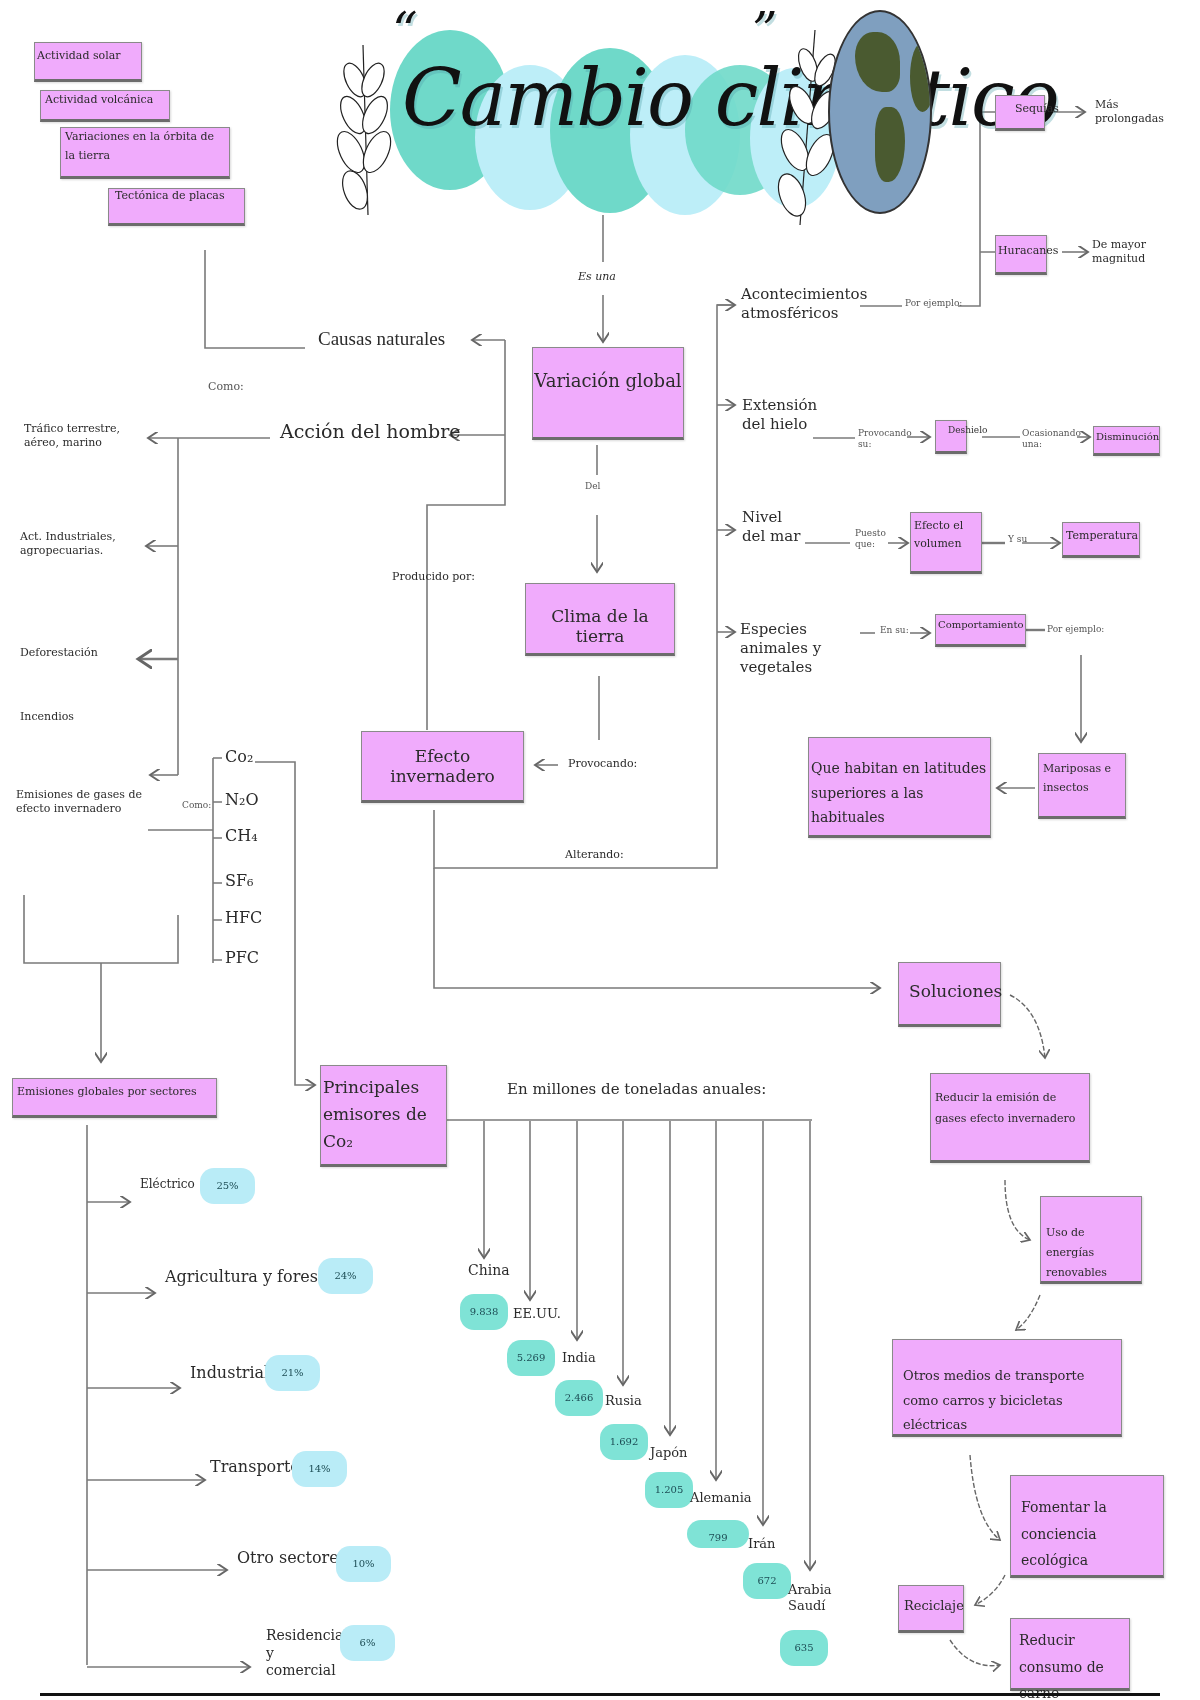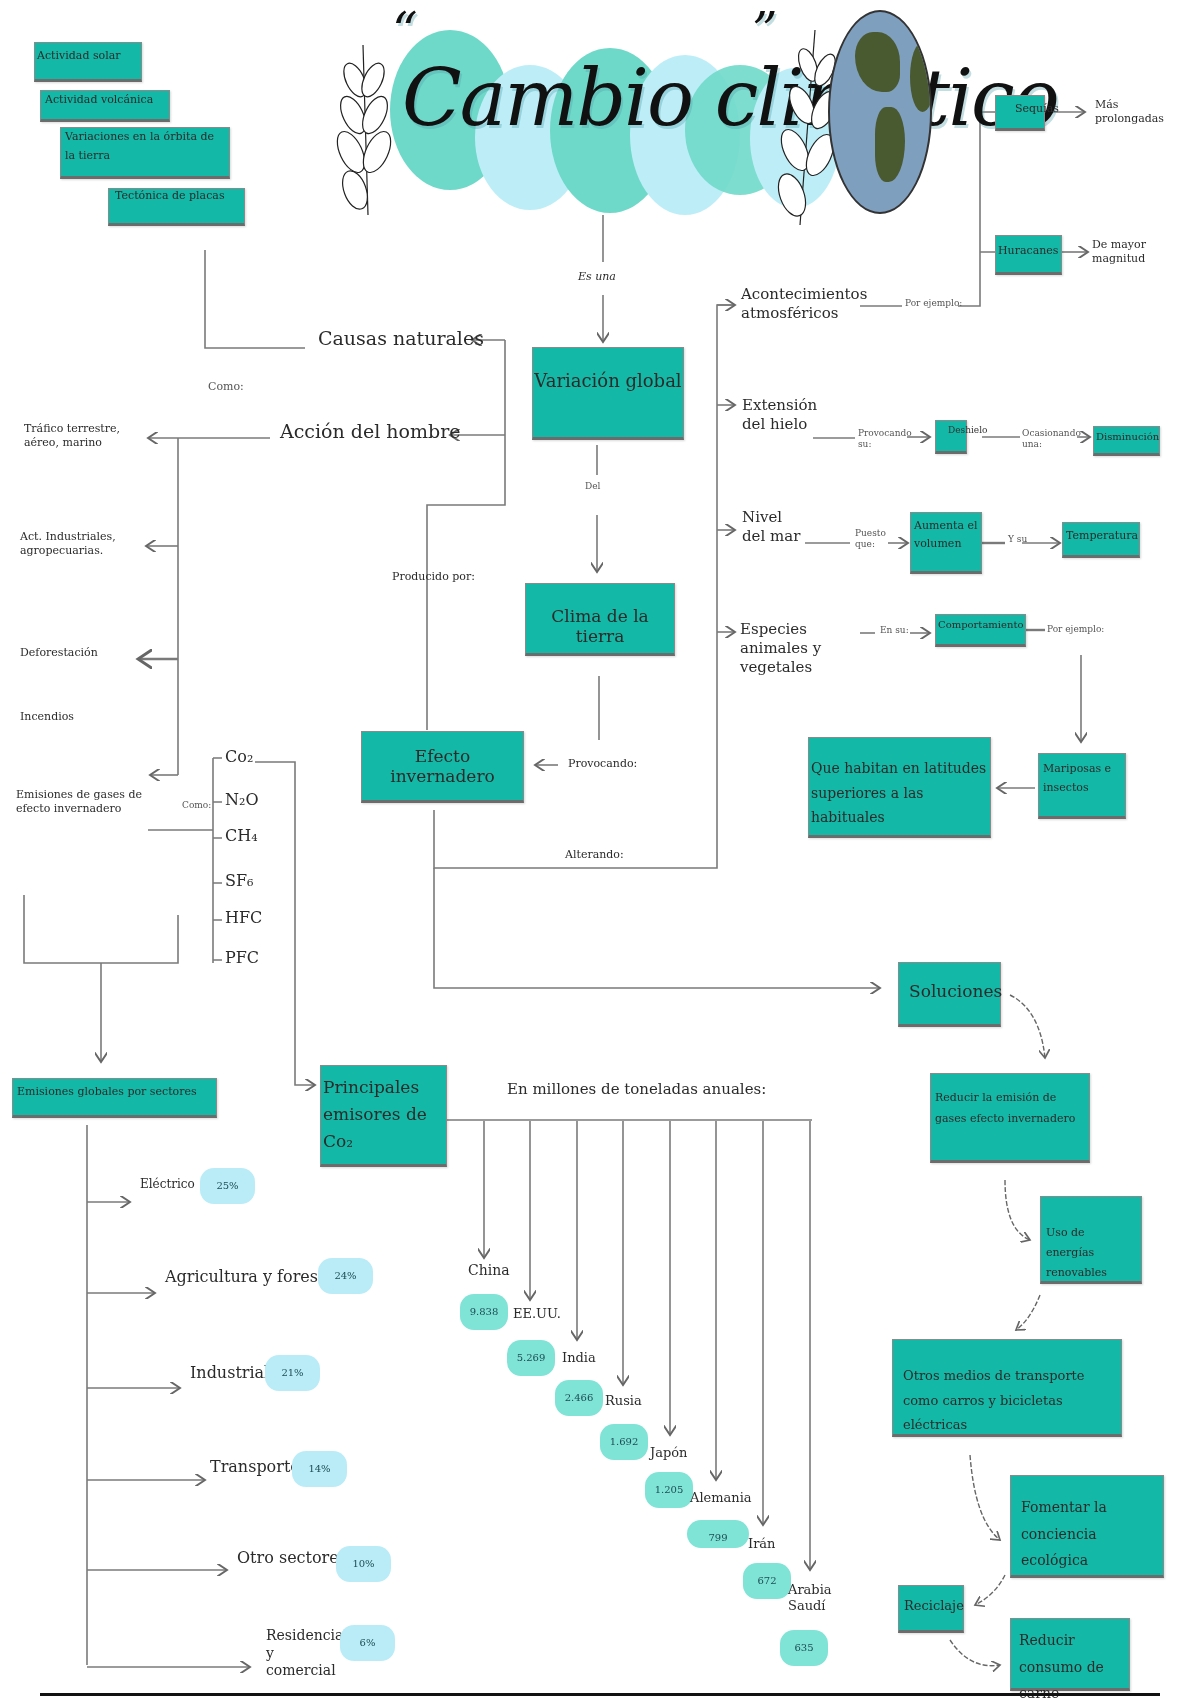--- a/index.html
+++ b/index.html
@@ -1,21 +1,21 @@
 <!DOCTYPE html>
 <html><head>
 <meta charset="utf-8">
 <style>
   html,body{margin:0;padding:0;background:#ffffff;}
   body{width:1200px;height:1700px;position:relative;overflow:hidden;
        font-family:"DejaVu Serif","Liberation Serif",serif;color:#2b2b2b;}
   .abs{position:absolute;}
   .t{position:absolute;white-space:nowrap;line-height:1.25;}
   .wrap{white-space:normal;}
-  .box{position:absolute;border:1.5px solid #8a8a8a;border-bottom:3px solid #6c6c6c;background:#14b8a6;box-sizing:border-box;
+  .box{position:absolute;border:1.5px solid #8a8a8a;border-bottom:3px solid #6c6c6c;background:#f0abfc;box-sizing:border-box;
        box-shadow:1px 1px 2px rgba(0,0,0,0.15);}
   .box span{display:block;}
   .sm{font-size:11px;}
   .xs{font-size:9px;color:#555;}
   .md{font-size:16px;}
   .pill{position:absolute;border-radius:14px;text-align:center;font-size:10px;color:#1d4d55;box-sizing:border-box;}
   .pill.cyan{background:#b9ecf7;}
   .pill.teal{background:#7fe3d6;}
   svg.lines{position:absolute;left:0;top:0;}
   .title-text{font-family:"DejaVu Serif",serif;font-style:italic;font-size:78px;color:#111;letter-spacing:-2px;
@@ -169,21 +169,21 @@
 </div>
 <div class="box" style="left:40px;top:90px;width:130px;height:32px;padding:2px 4px;">
   <span class="sm">Actividad volcánica</span>
 </div>
 <div class="box" style="left:60px;top:127px;width:170px;height:52px;padding:0 4px;">
   <span class="sm wrap" style="line-height:1.7;">Variaciones en la órbita de la tierra</span>
 </div>
 <div class="box" style="left:108px;top:188px;width:137px;height:38px;padding:0 6px;">
   <span class="sm">Tectónica de placas</span>
 </div>
-<span class="t" style="left:318px;top:327px;font-size:19px;">Causas naturales</span>
+<span class="t" style="left:318px;top:327px;font-size:19px;font-family:Liberation Serif, serif;">Causas naturales</span>
 
 <span class="t sm" style="left:208px;top:380px;color:#555;">Como:</span>
 <span class="t" style="left:280px;top:420px;font-size:19px;">Acción del hombre</span>
 <span class="t sm wrap" style="left:24px;top:422px;width:120px;">Tráfico terrestre, aéreo, marino</span>
 <span class="t sm wrap" style="left:20px;top:530px;width:120px;">Act. Industriales, agropecuarias.</span>
 <span class="t sm" style="left:20px;top:646px;">Deforestación</span>
 <span class="t sm" style="left:20px;top:710px;">Incendios</span>
 <span class="t sm wrap" style="left:16px;top:788px;width:150px;">Emisiones de gases de efecto invernadero</span>
 
 <span class="t xs" style="left:182px;top:800px;">Como:</span>
@@ -208,39 +208,39 @@
 </div>
 <span class="t sm" style="left:372px;top:570px;margin-left:20px;">Producido por:</span>
 <span class="t sm" style="left:565px;top:848px;">Alterando:</span>
 
 <span class="t wrap" style="left:741px;top:285px;width:120px;font-size:15px;">Acontecimientos atmosféricos</span>
 <span class="t xs" style="left:905px;top:298px;">Por ejemplo:</span>
 <div class="box" style="left:995px;top:95px;width:50px;height:36px;padding:6px 19px;">
   <span class="sm">Sequías</span>
 </div>
 <span class="t sm wrap" style="left:1095px;top:98px;width:85px;">Más prolongadas</span>
-<div class="box" style="left:995px;top:235px;width:67px;height:40px;padding:8px 2px;">
+<div class="box" style="left:995px;top:235px;width:52px;height:40px;padding:8px 2px;">
   <span class="sm">Huracanes</span>
 </div>
 <span class="t sm wrap" style="left:1092px;top:238px;width:80px;">De mayor magnitud</span>
 
 <span class="t wrap" style="left:742px;top:396px;width:70px;font-size:15px;">Extensión del hielo</span>
 <span class="t xs wrap" style="left:858px;top:428px;width:50px;">Provocando su:</span>
 <div class="box" style="left:935px;top:420px;width:32px;height:34px;padding:4px 12px;">
   <span class="xs" style="color:#333;">Deshielo</span>
 </div>
 <span class="t xs wrap" style="left:1022px;top:428px;width:55px;">Ocasionando una:</span>
 <div class="box" style="left:1093px;top:426px;width:67px;height:30px;padding:4px 2px;">
   <span class="sm" style="font-size:10px;">Disminución</span>
 </div>
 
 <span class="t wrap" style="left:742px;top:508px;width:60px;font-size:15px;">Nivel del mar</span>
 <span class="t xs wrap" style="left:855px;top:528px;width:35px;">Puesto que:</span>
 <div class="box" style="left:910px;top:512px;width:72px;height:62px;padding:4px 3px;">
-  <span class="sm wrap" style="line-height:1.6;">Aumenta el volumen</span>
+  <span class="sm wrap" style="line-height:1.6;">Efecto el volumen</span>
 </div>
 <span class="t xs" style="left:1008px;top:534px;">Y su</span>
 <div class="box" style="left:1062px;top:522px;width:78px;height:36px;padding:6px 3px;">
   <span class="sm">Temperatura</span>
 </div>
 
 <span class="t wrap" style="left:740px;top:620px;width:130px;font-size:15px;">Especies animales y vegetales</span>
 <span class="t xs" style="left:880px;top:625px;">En su:</span>
 <div class="box" style="left:935px;top:614px;width:91px;height:33px;padding:4px 2px;">
   <span class="sm" style="font-size:10px;">Comportamiento</span>

